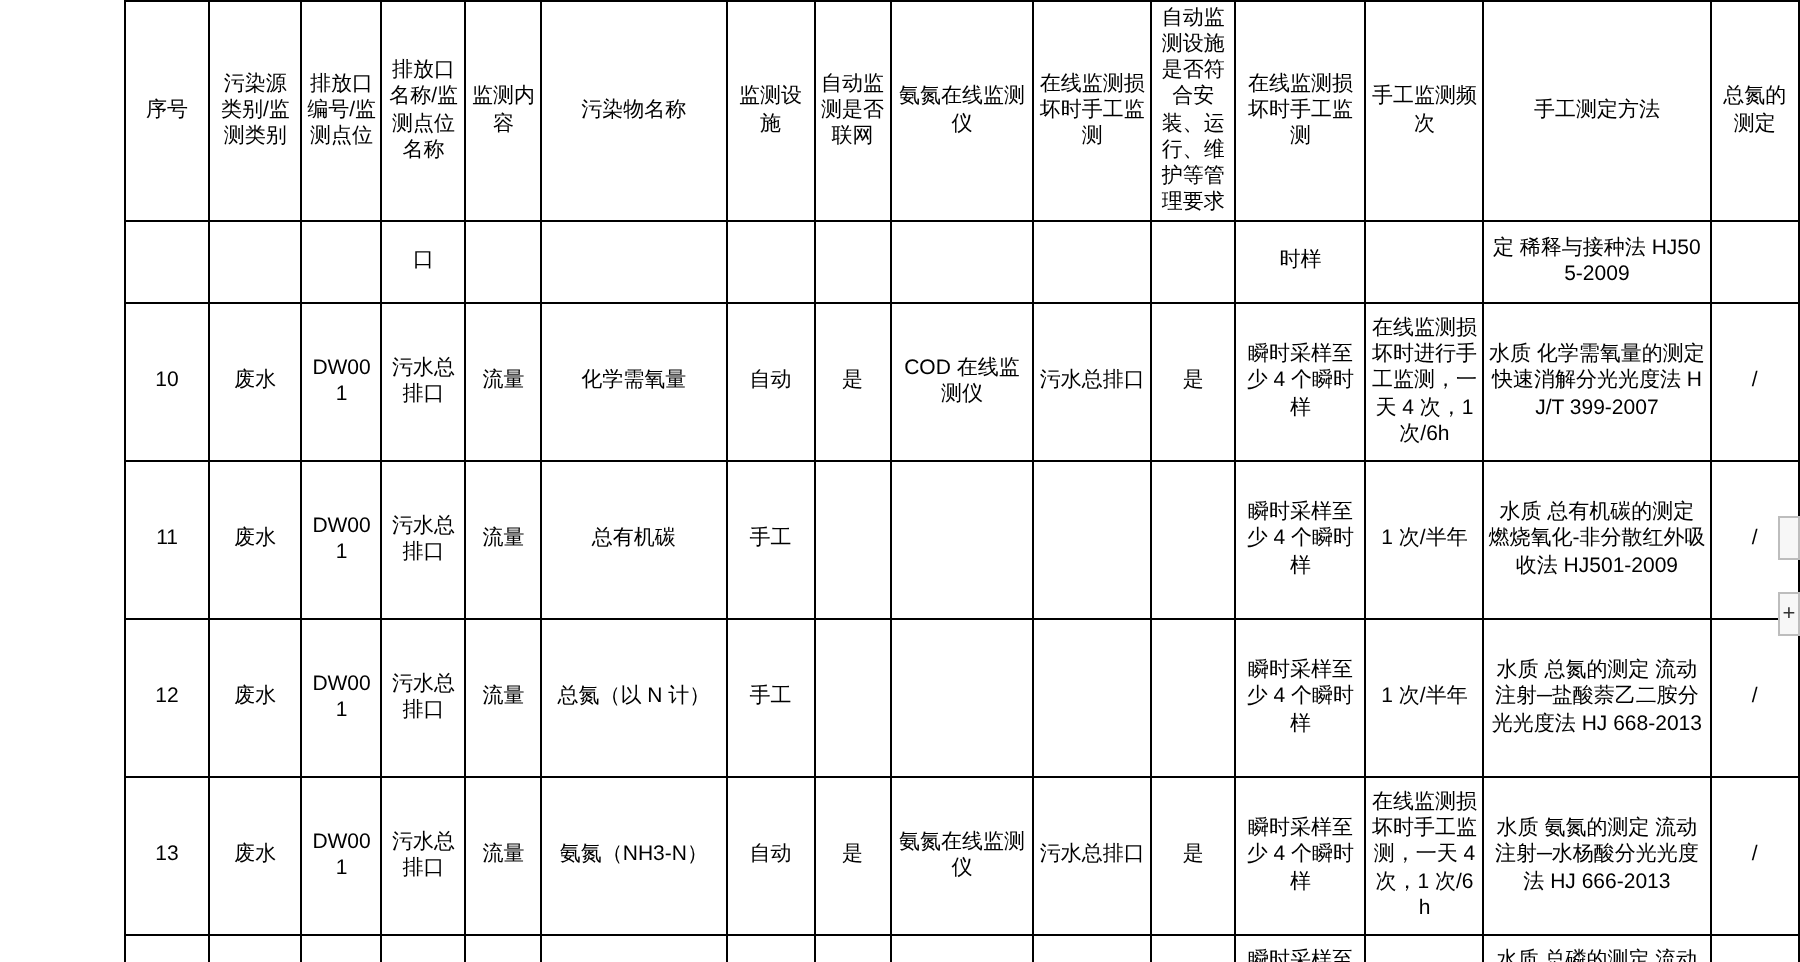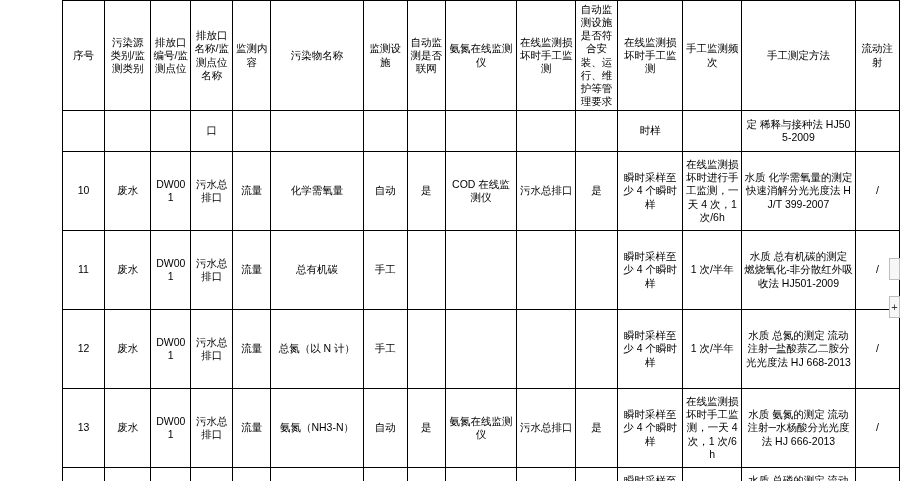--- a/index.html
+++ b/index.html
@@ -127,21 +127,21 @@
         <th>监测内容</th>
         <th>污染物名称</th>
         <th>监测设施</th>
         <th>自动监测是否联网</th>
         <th>氨氮在线监测仪</th>
         <th>在线监测损坏时手工监测</th>
         <th>自动监测设施是否符合安装、运行、维护等管理要求</th>
         <th>在线监测损坏时手工监测</th>
         <th>手工监测频次</th>
         <th>手工测定方法</th>
-        <th>流动注射</th>
+        <th>总氮的测定</th>
       </tr>
     </thead>
     <tbody>
       <tr class="partial-row">
         <td></td>
         <td></td>
         <td></td>
         <td>口</td>
         <td></td>
         <td></td>

